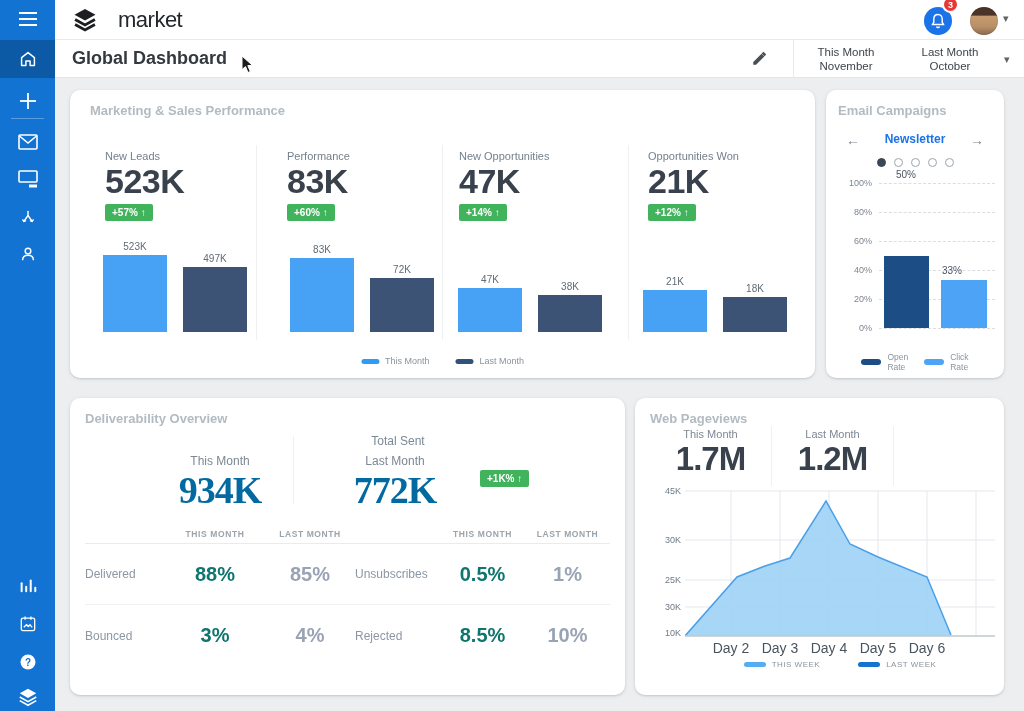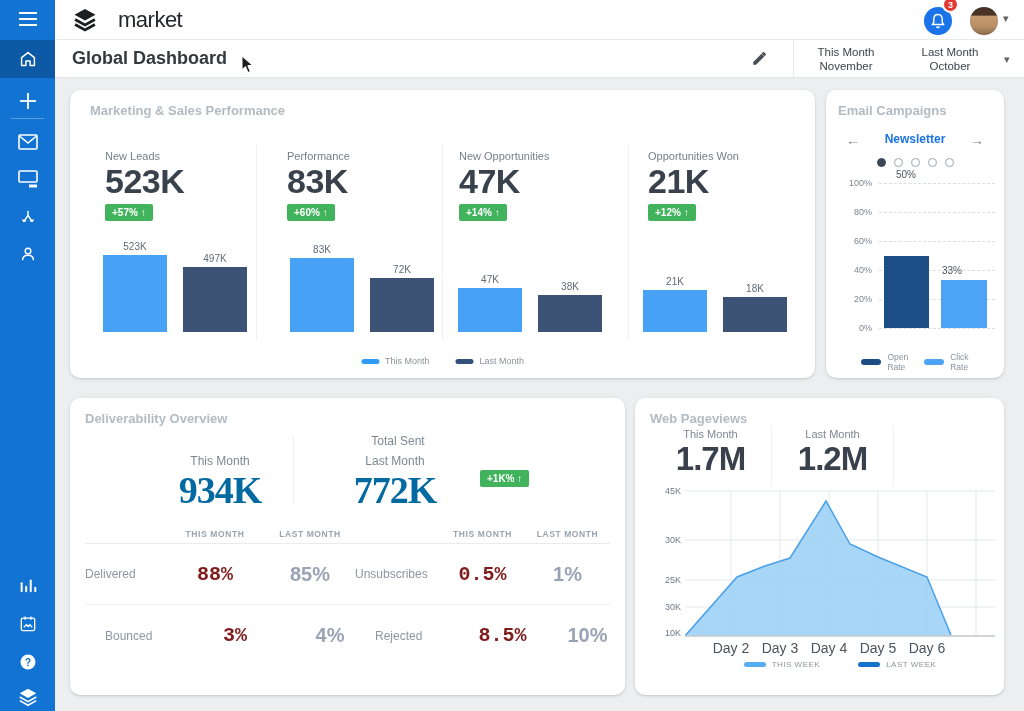--- a/index.html
+++ b/index.html
@@ -76,23 +76,23 @@
   .dl-totalsent { position:absolute; left:208px; top:0; width:210px; text-align:center; font-size:12px; color:#7c8894; }
   .dl-col { position:absolute; top:20px; text-align:center; }
   .dl-col-label { font-size:12px; color:#7c8894; }
   .dl-col-value { font-size:38px; font-weight:bold; color:#0369a1; letter-spacing:-1px;font-family:Liberation Serif, serif; }
   .dl-vdivider { position:absolute; left:208px; top:2px; height:68px; width:1px; background:#eef0f2; }
   .dl-badge { position:absolute; left:395px; top:32px; }
   .dl-table { position:absolute; left:15px; top:126px; width:525px; font-size:12px; }
   .dl-grid { display:grid; grid-template-columns:80px 100px 90px 85px 85px 85px; align-items:center; }
   .dl-head { height:20px; font-size:8.5px; letter-spacing:.6px; color:#9aa4ae; font-weight:bold; text-align:center; border-bottom:1px solid #e9ecef; }
   .dl-row { height:61px; border-bottom:1px solid #eef1f3; }
-  .dl-row:last-child { border-bottom:none;margin-left:20px; }
+  .dl-row:last-child { border-bottom:none; }
   .dl-rowlabel { color:#8c97a3; font-size:12px; }
-  .dl-this { text-align:center; font-size:20px; font-weight:bold; color:#7f1d1d;font-family:Liberation Mono, monospace; }
+  .dl-this { text-align:center; font-size:20px; font-weight:bold; color:#0f766e; }
   .dl-last { text-align:center; font-size:20px; font-weight:bold; color:#99a3b4; }
 
   
   .pv-cols { position:absolute; left:15px; top:28px; display:flex; }
   .pv-col { width:122px; text-align:center; border-right:1px solid #eef0f2; padding:2px 0 8px; }
   .pv-col-label { font-size:11px; color:#7c8894; }
   .pv-col-value { font-size:33px; font-weight:bold; color:#39424c; letter-spacing:-1px; }
   .pv-chart { position:absolute; left:50px; top:92px; width:310px; height:147px; }
   .pv-ytick { position:absolute; left:14px; width:32px; text-align:right; font-size:9px; color:#6f7a85; }
   .pv-xticks { position:absolute; left:50px; top:242px; width:310px; height:12px; }

